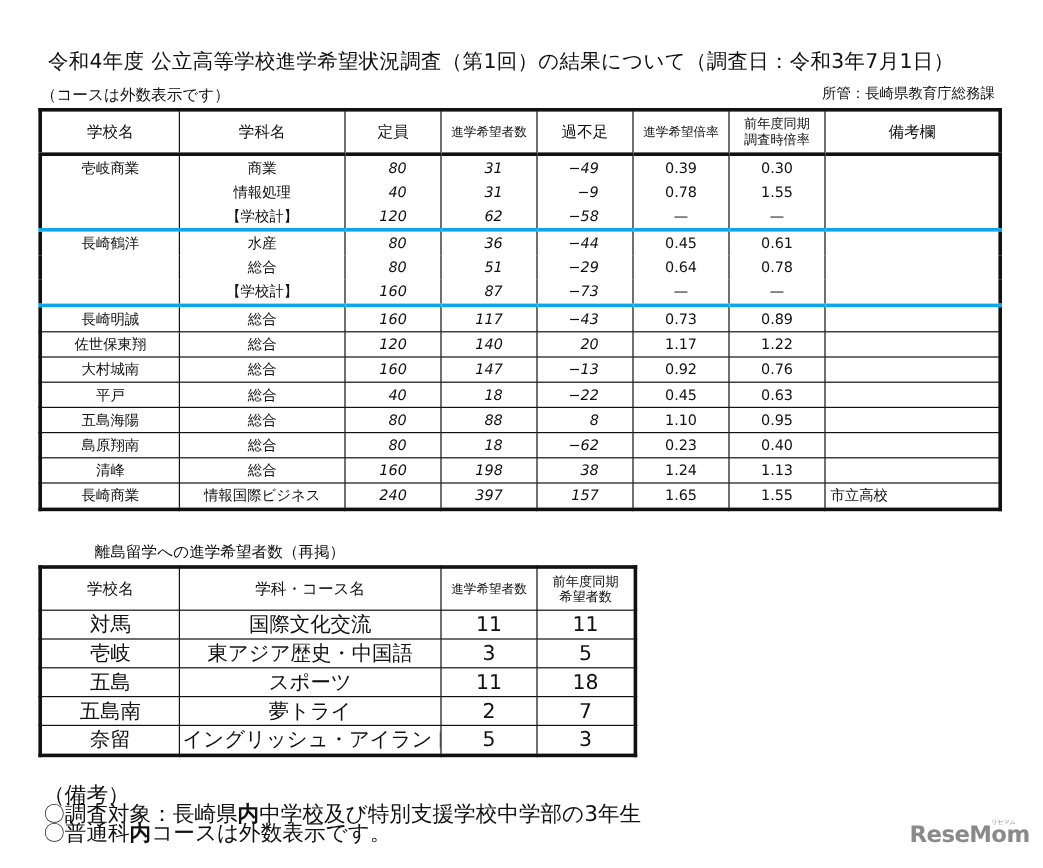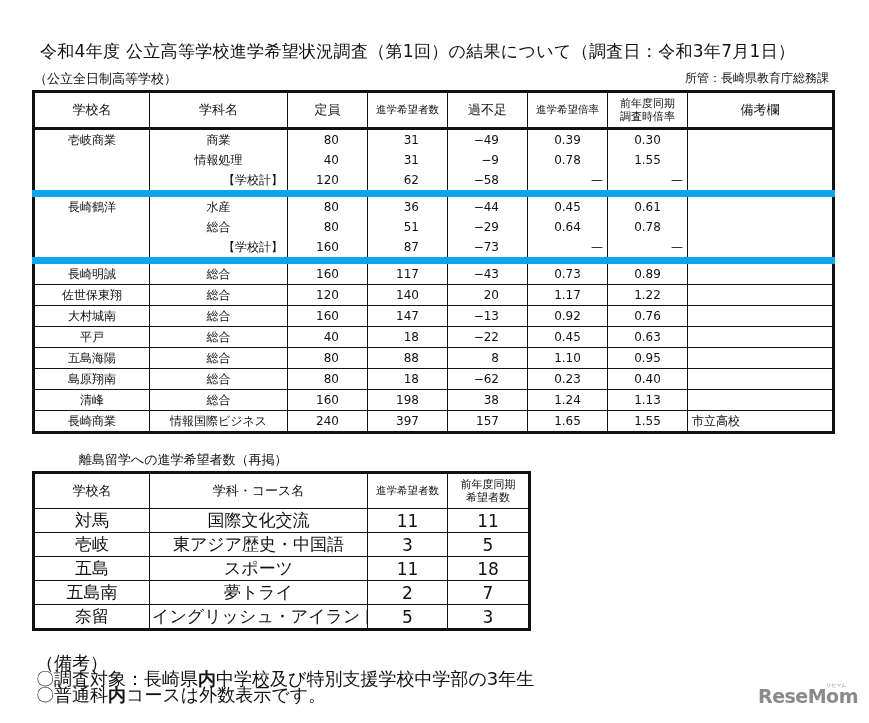--- a/index.html
+++ b/index.html
@@ -21,25 +21,25 @@
   table { border-collapse: collapse; position: absolute; table-layout: fixed; }
   .main { left: 32px; top: 90px; width: 800px; border: 3px solid #111; }
   .main th, .main td {
     border-left: 1px solid #111; border-right: 1px solid #111;
     font-size: 12px; padding: 0 4px; height: 20px; font-weight: normal;
     white-space: nowrap; overflow: hidden;
   }
   .main thead th { height: 34px; border-bottom: 3px solid #111; text-align: center; font-size: 13px; }
   .main thead th.small { font-size: 10.5px; padding: 0 2px; }
   .main thead th.two { font-size: 11px; line-height: 13px; }
-  .main tbody tr.grp-end td { border-bottom: 7px solid #0ea5e9; text-align: right; }
+  .main tbody tr.grp-end td { border-bottom: 3px solid #0ea5e9; }
   .main tbody tr.single td { border-bottom: 1px solid #111; }
   .c { text-align: center; }
   .l { text-align: left; }
-  td.num { padding-right: 28px; text-align: right; }
+  td.num { padding-right: 28px; text-align: right; font-style: italic; }
   td.rate { text-align: center; }
 
   .sec2title {
     position: absolute; left: 34px; top: 451px; font-size: 13px; white-space: nowrap; padding-left: 45px;
   }
   .ritou { left: 32px; top: 471px; width: 496px; border: 3px solid #111; }
   .ritou th, .ritou td {
     border: 1px solid #111; font-size: 17px; height: 20px; font-weight: normal;
     text-align: center; padding: 0 2px; white-space: nowrap; overflow: hidden;
   }
@@ -56,21 +56,21 @@
     color: #8a8a8a; letter-spacing: -0.5px; font-family: "DejaVu Sans", sans-serif;
   }
   .logo-kana {
     position: absolute; left: 826px; top: 682px; font-size: 5px; color: #8a8a8a;
   }
 </style>
 </head>
 <body>
 
 <div class="title">令和4年度 公立高等学校進学希望状況調査（第1回）の結果について（調査日：令和3年7月1日）</div>
-<div class="subtitle">（公立全日制高等学校）</div>
+<div class="subtitle">（コースは外数表示です）</div>
 <div class="dept">所管：長崎県教育庁総務課</div>
 
 <table class="main">
   <colgroup>
     <col style="width:116px">
       <col style="width:138px">
       <col style="width:80px">
       <col style="width:80px">
     <col style="width:80px">
       <col style="width:80px">

